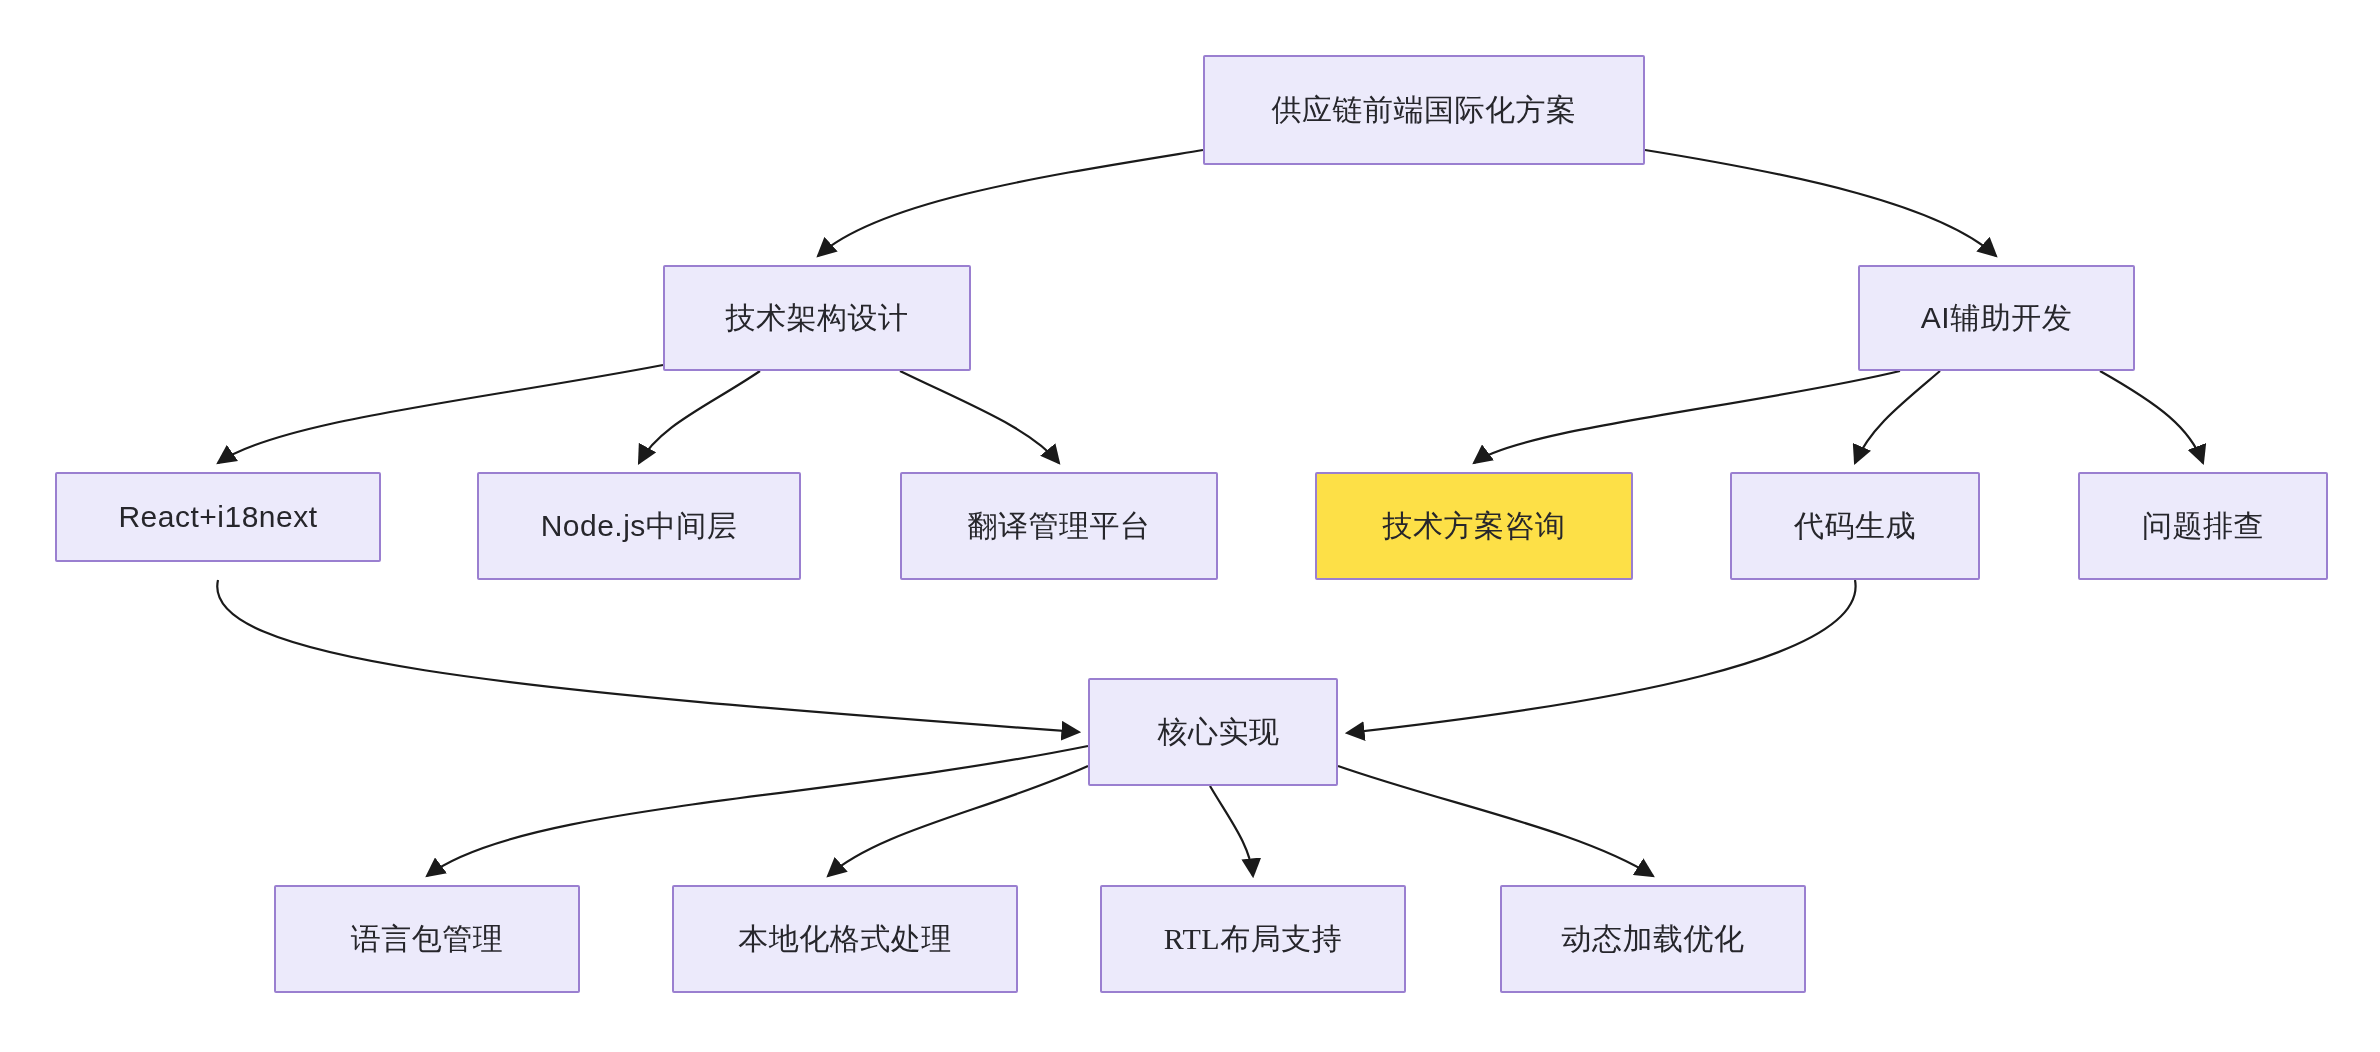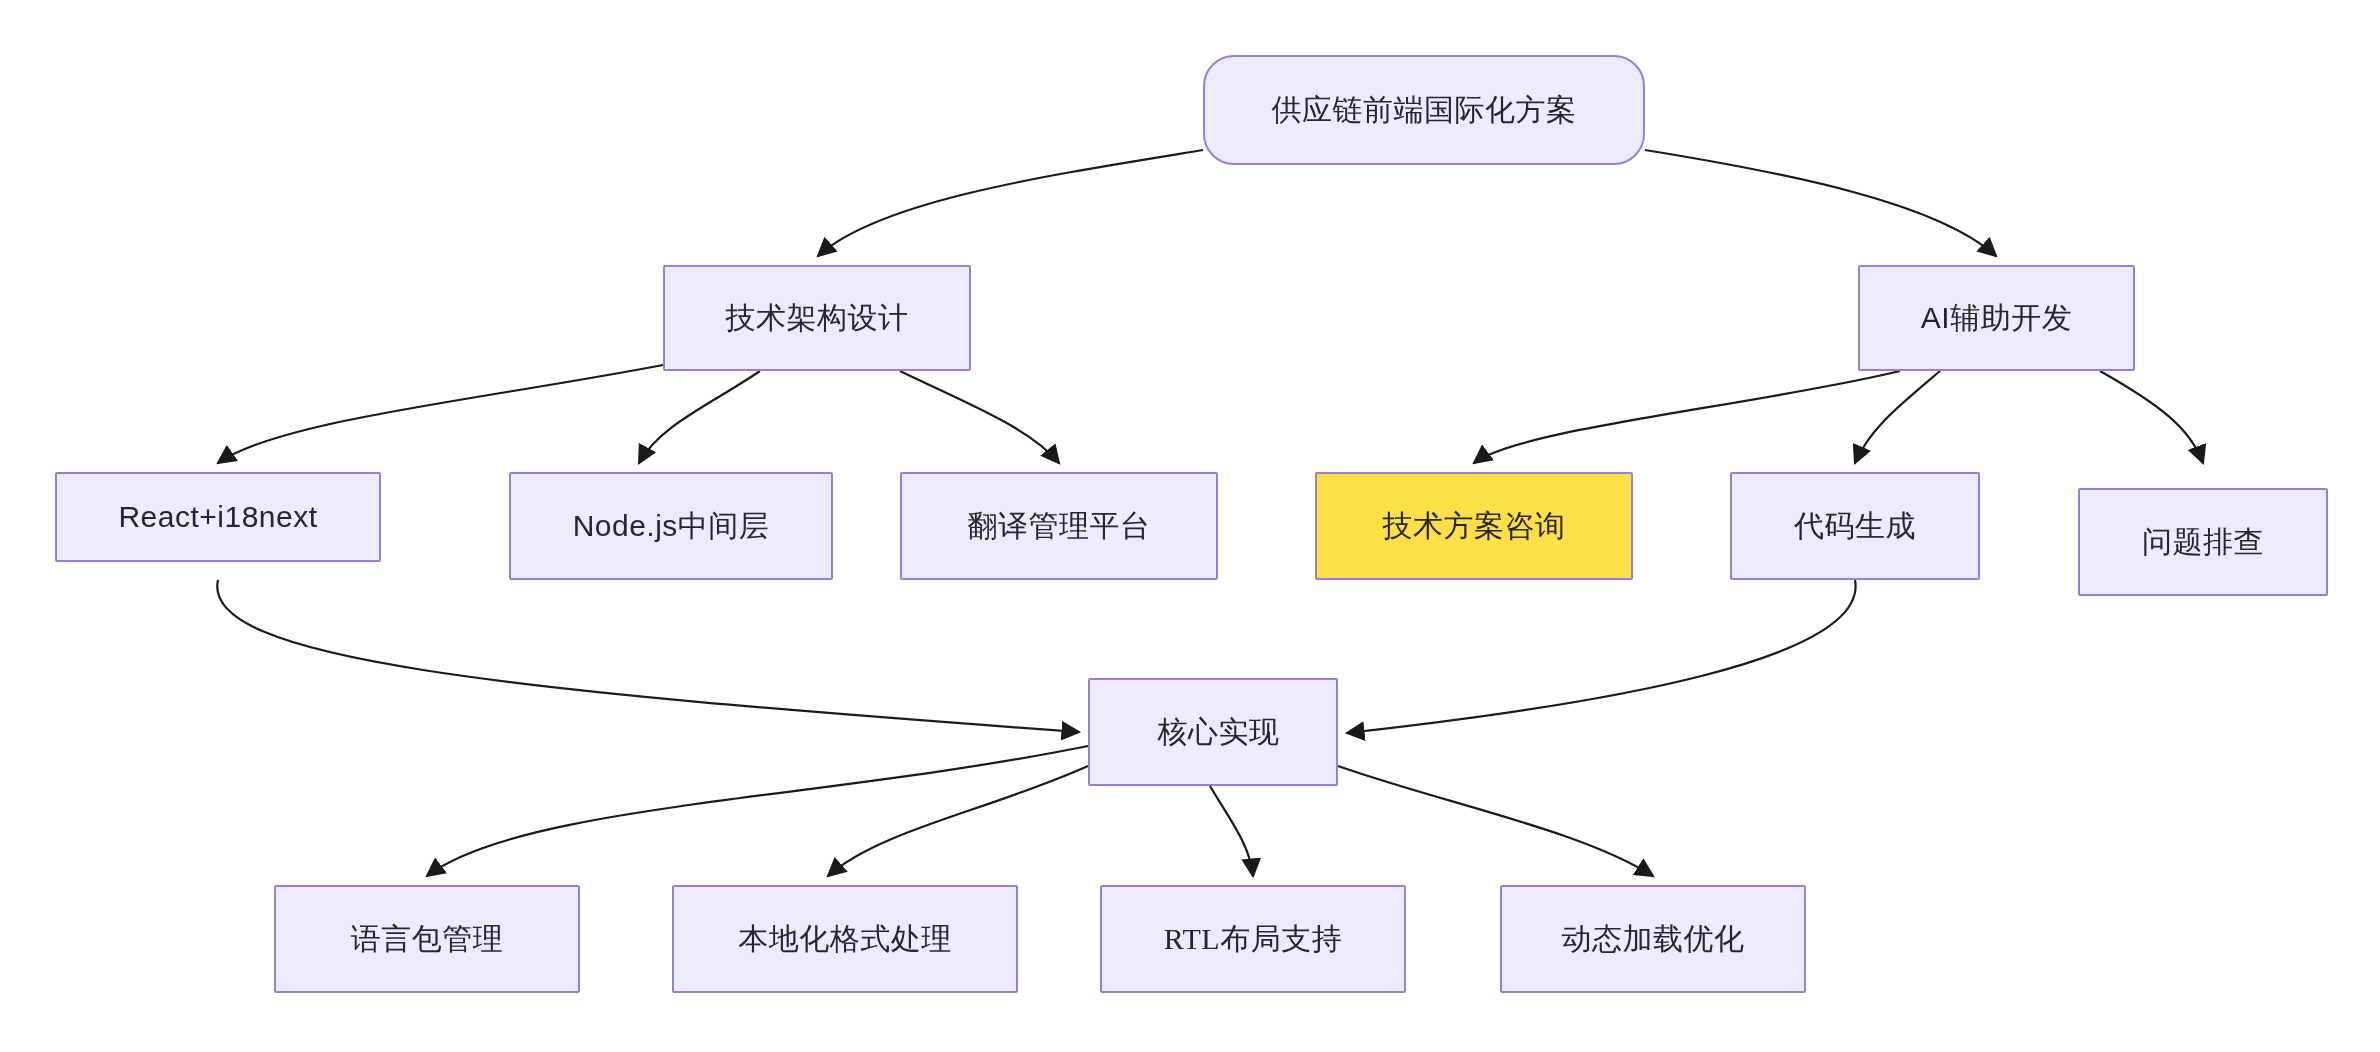--- a/index.html
+++ b/index.html
@@ -72,45 +72,45 @@
         <path d="M 218 580 C 200 660, 500 690, 1079 732" fill="none" stroke="#1A1A1A" stroke-width="2.2" marker-end="url(#arrowhead)"></path>
         <path d="M 1855 580 C 1870 660, 1600 705, 1347 733" fill="none" stroke="#1A1A1A" stroke-width="2.2" marker-end="url(#arrowhead)"></path>
         <path d="M 1088 746 C 820 800, 520 805, 427 876" fill="none" stroke="#1A1A1A" stroke-width="2.2" marker-end="url(#arrowhead)"></path>
         <path d="M 1088 766 C 990 810, 880 830, 828 876" fill="none" stroke="#1A1A1A" stroke-width="2.2" marker-end="url(#arrowhead)"></path>
         <path d="M 1210 786 C 1230 820, 1250 845, 1253 876" fill="none" stroke="#1A1A1A" stroke-width="2.2" marker-end="url(#arrowhead)"></path>
         <path d="M 1338 766 C 1450 805, 1580 830, 1653 876" fill="none" stroke="#1A1A1A" stroke-width="2.2" marker-end="url(#arrowhead)"></path>
       </g>
   </svg>
 
   <div id="node-group">
-      <div class="node" style="left: 1203px; top: 55px; width: 442px; height: 110px; background: rgb(236, 234, 251); border-color: rgb(154, 127, 208); color: rgb(38, 38, 43); border-radius: 31px;">
+      <div class="node" style="left: 1203px; top: 55px; width: 442px; height: 110px; background: rgb(236, 234, 251); border-color: rgb(154, 127, 208); color: rgb(38, 38, 43);">
         <span class="node-label">供应链前端国际化方案</span>
       </div>
       <div class="node" style="left: 663px; top: 265px; width: 308px; height: 106px; background: rgb(236, 234, 251); border-color: rgb(154, 127, 208); color: rgb(38, 38, 43);">
         <span class="node-label">技术架构设计</span>
       </div>
       <div class="node" style="left: 1858px; top: 265px; width: 277px; height: 106px; background: rgb(236, 234, 251); border-color: rgb(154, 127, 208); color: rgb(38, 38, 43);">
         <span class="node-label">AI辅助开发</span>
       </div>
       <div class="node" style="left: 55px; top: 472px; width: 326px; height: 90px; background: rgb(236, 234, 251); border-color: rgb(154, 127, 208); color: rgb(38, 38, 43);">
         <span class="node-label">React+i18next</span>
       </div>
-      <div class="node" style="left: 477px; top: 472px; width: 324px; height: 108px; background: rgb(236, 234, 251); border-color: rgb(154, 127, 208); color: rgb(38, 38, 43); margin-left: 32px;">
+      <div class="node" style="left: 477px; top: 472px; width: 324px; height: 108px; background: rgb(236, 234, 251); border-color: rgb(154, 127, 208); color: rgb(38, 38, 43);">
         <span class="node-label">Node.js中间层</span>
       </div>
       <div class="node" style="left: 900px; top: 472px; width: 318px; height: 108px; background: rgb(236, 234, 251); border-color: rgb(154, 127, 208); color: rgb(38, 38, 43);">
         <span class="node-label">翻译管理平台</span>
       </div>
       <div class="node" style="left: 1315px; top: 472px; width: 318px; height: 108px; background: #fde047; border-color: rgb(154, 127, 208); color: rgb(38, 38, 43);">
         <span class="node-label">技术方案咨询</span>
       </div>
       <div class="node" style="left: 1730px; top: 472px; width: 250px; height: 108px; background: rgb(236, 234, 251); border-color: rgb(154, 127, 208); color: rgb(38, 38, 43); font-family: Liberation Serif, serif;">
         <span class="node-label">代码生成</span>
       </div>
-      <div class="node" style="left: 2078px; top: 488px; width: 250px; height: 108px; background: rgb(236, 234, 251); border-color: rgb(154, 127, 208); color: rgb(38, 38, 43);">
+      <div class="node" style="left: 2078px; top: 472px; width: 250px; height: 108px; background: rgb(236, 234, 251); border-color: rgb(154, 127, 208); color: rgb(38, 38, 43);">
         <span class="node-label">问题排查</span>
       </div>
       <div class="node" style="left: 1088px; top: 678px; width: 250px; height: 108px; background: rgb(236, 234, 251); border-color: rgb(154, 127, 208); color: rgb(38, 38, 43); padding-left: 11px;">
         <span class="node-label">核心实现</span>
       </div>
       <div class="node" style="left: 274px; top: 885px; width: 306px; height: 108px; background: rgb(236, 234, 251); border-color: rgb(154, 127, 208); color: rgb(38, 38, 43);">
         <span class="node-label">语言包管理</span>
       </div>
       <div class="node" style="left: 672px; top: 885px; width: 346px; height: 108px; background: rgb(236, 234, 251); border-color: rgb(154, 127, 208); color: rgb(38, 38, 43);">
         <span class="node-label">本地化格式处理</span>

